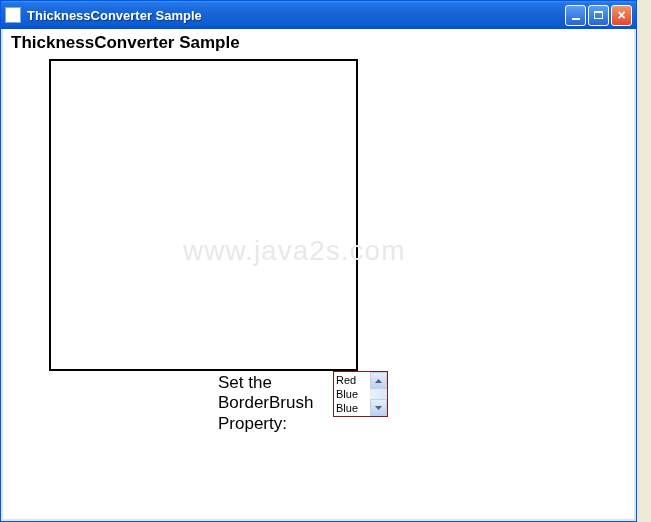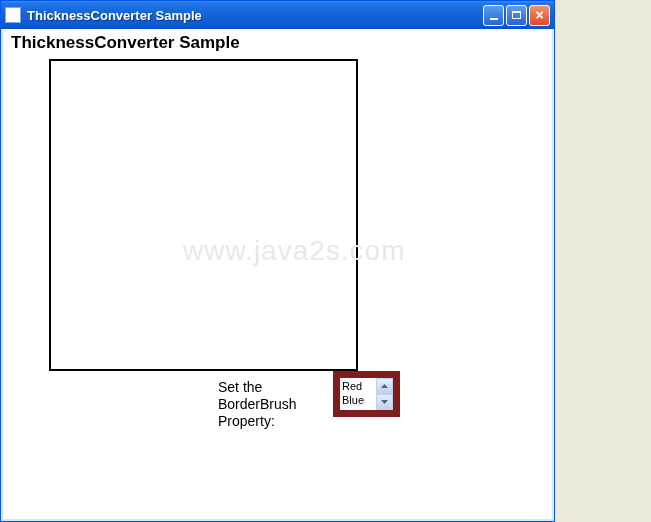--- a/index.html
+++ b/index.html
@@ -11,21 +11,21 @@
     body {
       font-family: Tahoma, sans-serif;
       font-size: 11px;
       background: #ece9d8;
       width: 651px;
       height: 522px;
       overflow: hidden;
     }
     
     .window {
-      width: 555px;
+      width: 637px;
       height: 522px;
       border: 1px solid #0055ea;
       background: #fff;
       display: flex;
       flex-direction: column;
     }
     
     .titlebar {
       height: 28px;
       background: linear-gradient(to bottom, #3b8fee 0%, #2175e8 8%, #1866d8 40%, #0b5ad0 88%, #0050c8 100%);
@@ -123,29 +123,29 @@
     }
     
     .controls-row {
       display: flex;
       align-items: flex-start;
       margin-left: 207px;
       margin-top: 0px;
     }
     
     .prop-label {
-      font-size: 14px;
+      font-size: 17px;
       width: 105px;
       line-height: 1.2;
-      padding-top: 8px;
+      padding-top: 2px;
     }
     
     .listbox-wrapper {
       display: flex;
-      border: 7px solid #7f1d1d;
+      border: 1px solid #7f1d1d;
       background: #fff;
       height: 46px;
       margin-left: 10px;
     }
     
     .listbox {
       width: 36px;
       overflow: hidden;
       padding: 1px 1px;
     }

